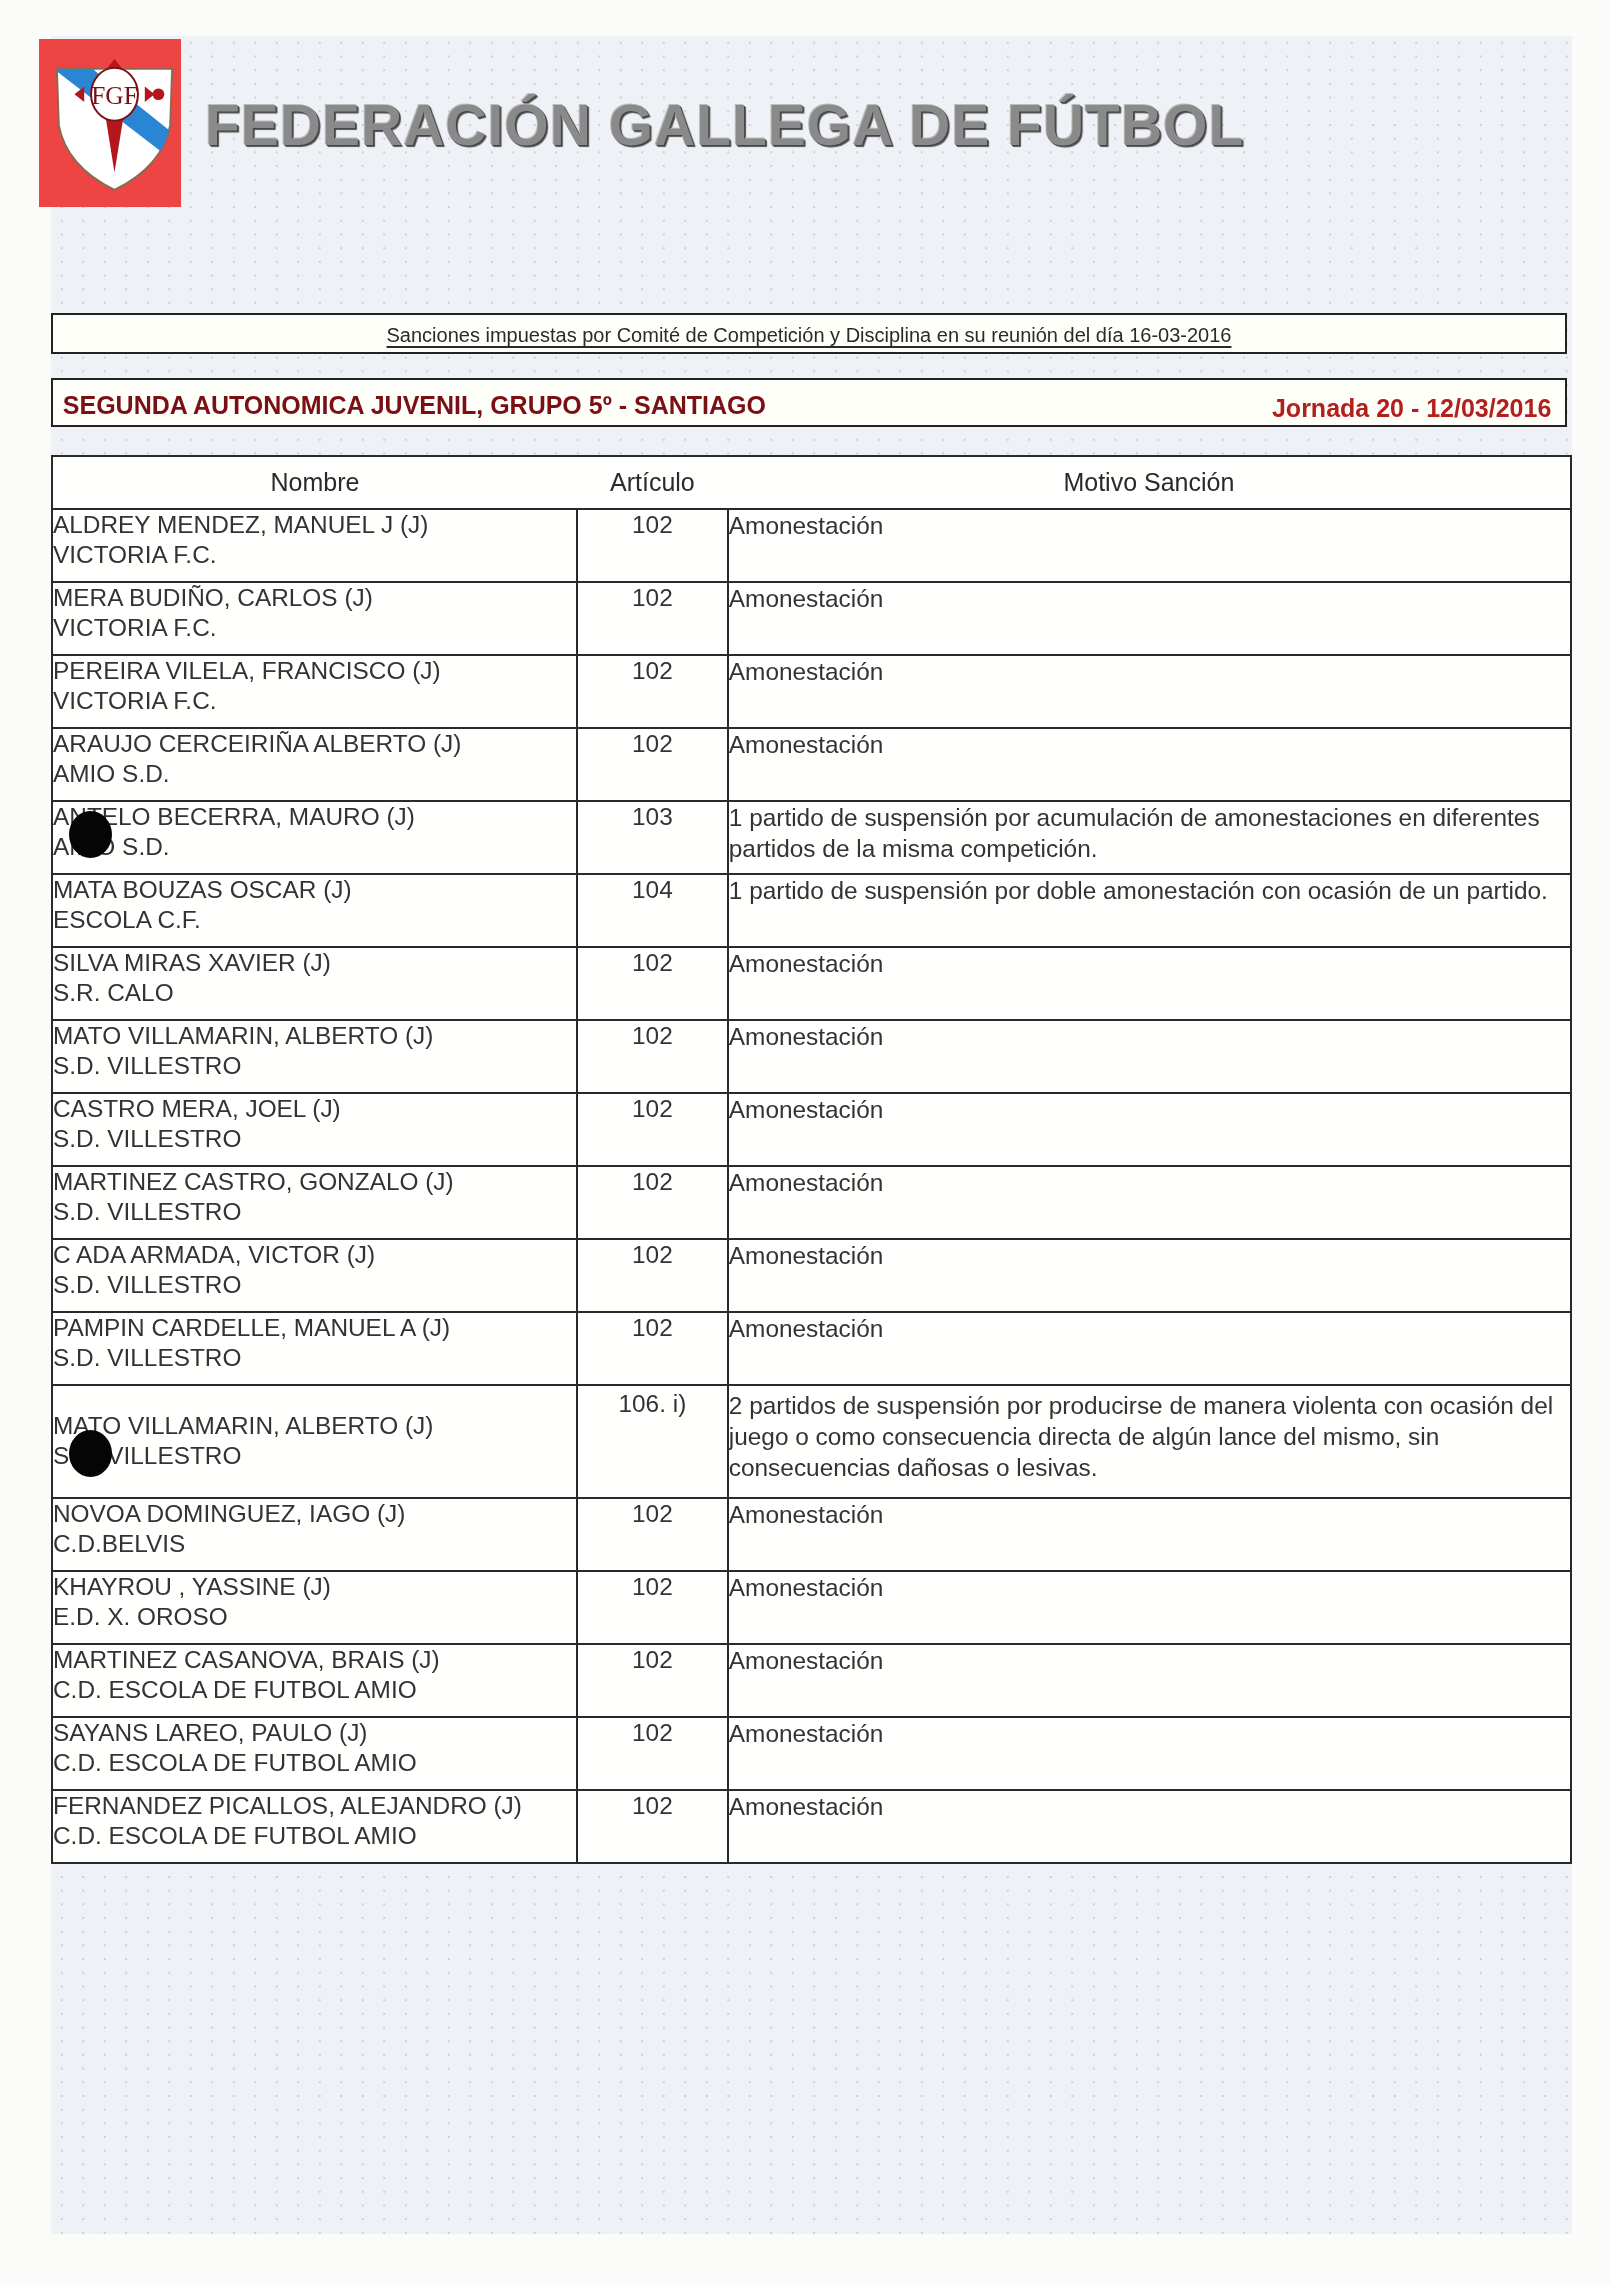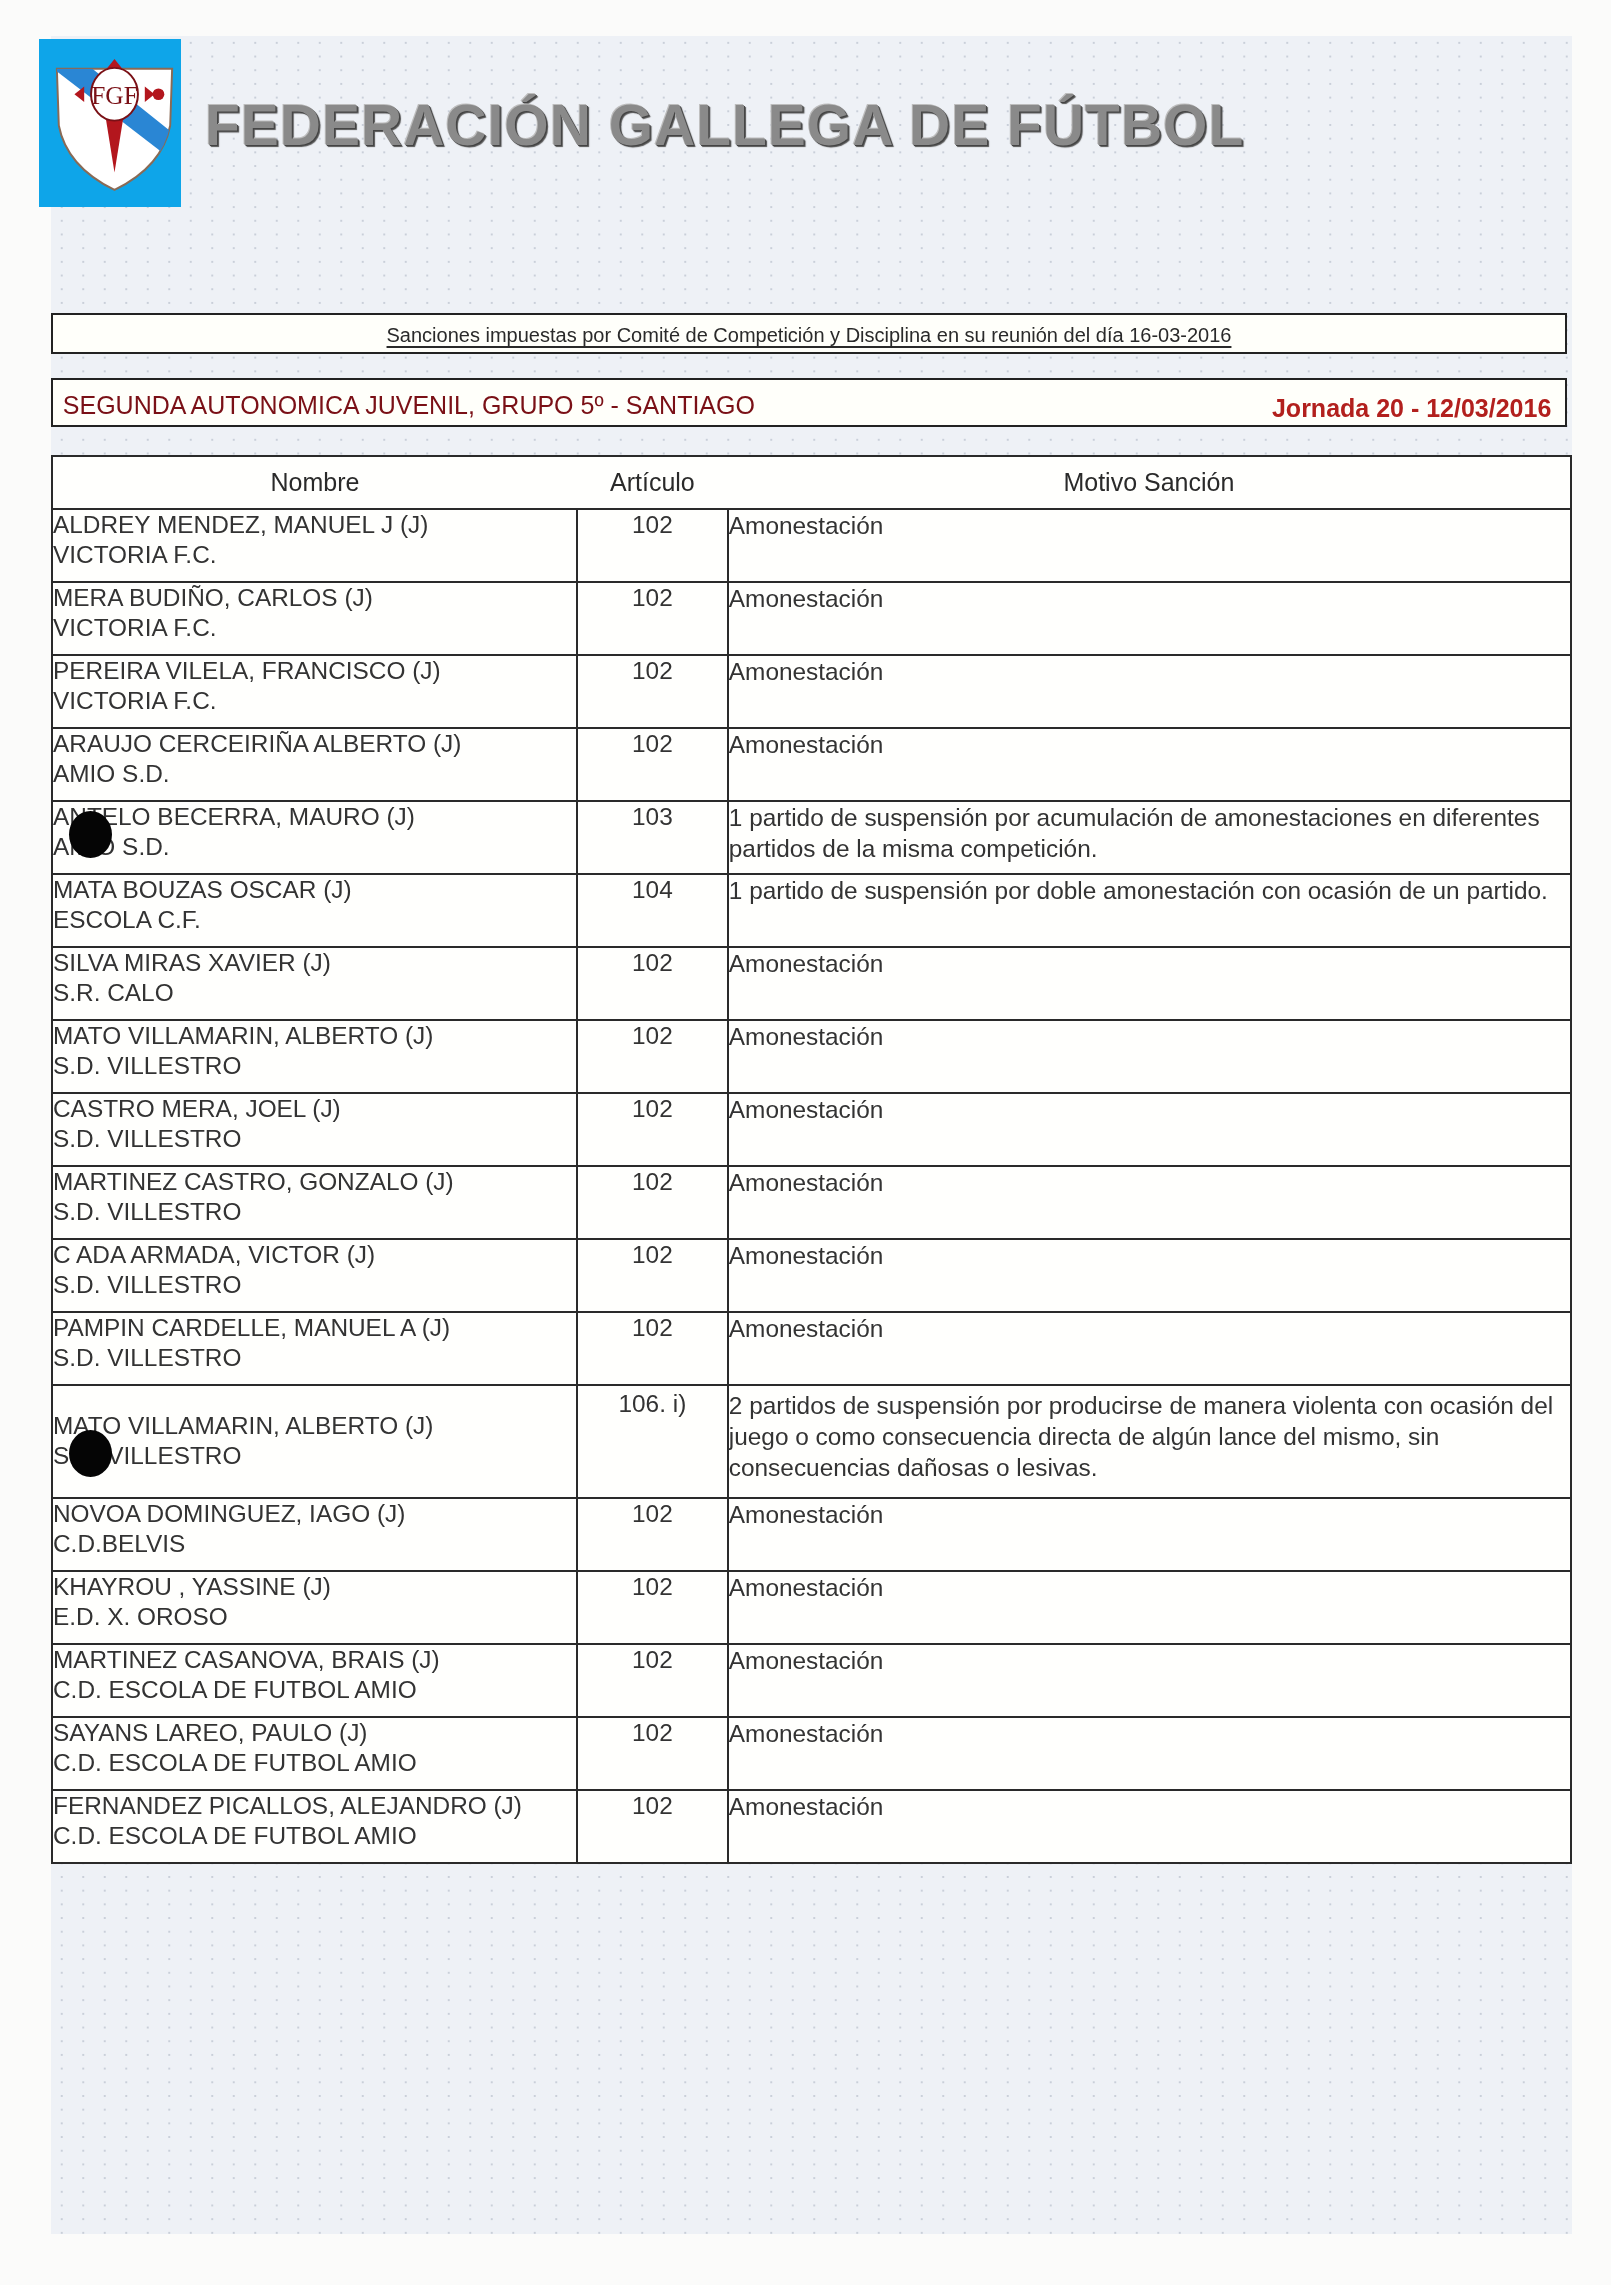--- a/index.html
+++ b/index.html
@@ -10,42 +10,42 @@
     color: #2a2a2a;
   }
   .bg-panel {
     position: absolute; left: 51px; top: 36px; width: 1521px; height: 2198px;
     background-color: #eef1f6;
     background-image: radial-gradient(circle, #c9cfd9 1px, transparent 1.3px);
     background-size: 21.5px 13.7px;
   }
   .logo-box {
     position: absolute; left: 39px; top: 39px; width: 142px; height: 168px;
-    background: #0ea5e9;
+    background: #ef4444;
   }
   .logo { position: absolute; left: 11.7px; top: 17.6px; width: 127px; height: 137px; }
   .org-title {
     position: absolute; left: 205px; top: 92px;
     font-size: 57px; font-weight: bold; letter-spacing: 1px;
     color: #8a8a8a;
     text-shadow: 1px 1px 0 #444, -1px -1px 0 #bdbdbd, 2px 2px 1px #555;
     white-space: nowrap;
   }
   .bar {
     position: absolute; left: 51px; width: 1516px; background: #fffffa;
     border: 2px solid #222; box-sizing: border-box;
   }
   .bar1 { top: 313px; height: 41px; text-align: center; }
   .bar1 span {
     display: inline-block; margin-top: 8.8px; font-size: 20px; color: #2a2a2a;
     text-decoration: underline; text-underline-offset: 3.9px;
   }
   .bar2 { top: 378px; height: 49px; }
   .bar2 .left {
-    position: absolute; left: 9.8px; top: 10.7px; font-size: 25px; font-weight: normal; color: #7a1016;
+    position: absolute; left: 9.8px; top: 10.7px; font-size: 25px; font-weight: bold; color: #7a1016;
   }
   .bar2 .right {
     position: absolute; right: 13.7px; top: 13.7px; font-size: 25px; font-weight: bold; color: #b2201d;
   }
   table.sanctions {
     position: absolute; left: 51px; top: 455px; width: 1521px;
     border-collapse: collapse; background: #fffffd;
     font-size: 24.4px; color: #333;
   }
   table.sanctions th, table.sanctions td {

